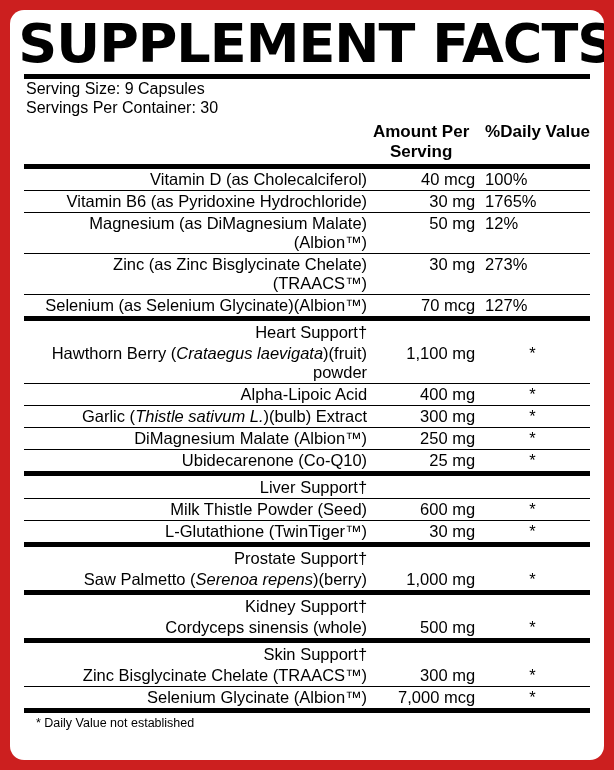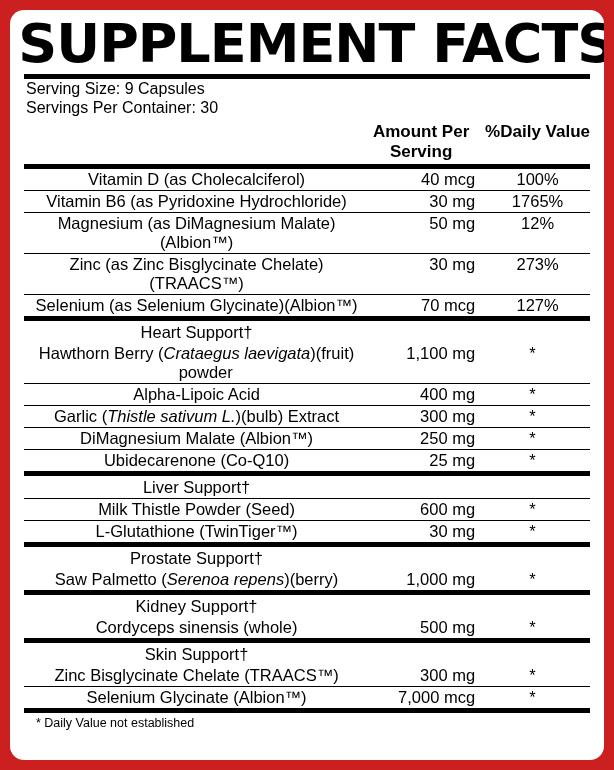--- a/index.html
+++ b/index.html
@@ -50,23 +50,23 @@
     width: 100%;
     border-collapse: collapse;
     font-size: 16.5px;
     color: #000;
     margin-top: 4px;
   }
   table.facts td {
     padding: 1px 0 1px 0;
     vertical-align: top;
   }
-  .col-name { text-align: center; padding-left: 2px !important; }
+  .col-name { text-align: right; padding-left: 2px !important; }
   .col-amt { text-align: right; width: 108px; white-space: nowrap; }
-  .col-dv  { text-align: center; width: 96px; padding-left: 10px !important; white-space: nowrap; }
+  .col-dv  { text-align: left; width: 96px; padding-left: 10px !important; white-space: nowrap; }
   .hdr td {
     font-weight: bold;
     font-size: 17px;
     padding-bottom: 2px !important;
   }
   .hdr .col-name { }
   .hdr-amt-cell { text-align: center; font-weight: bold; }
   .rule-thick td {
     border-bottom: 5px solid #000;
     padding: 0 !important;

